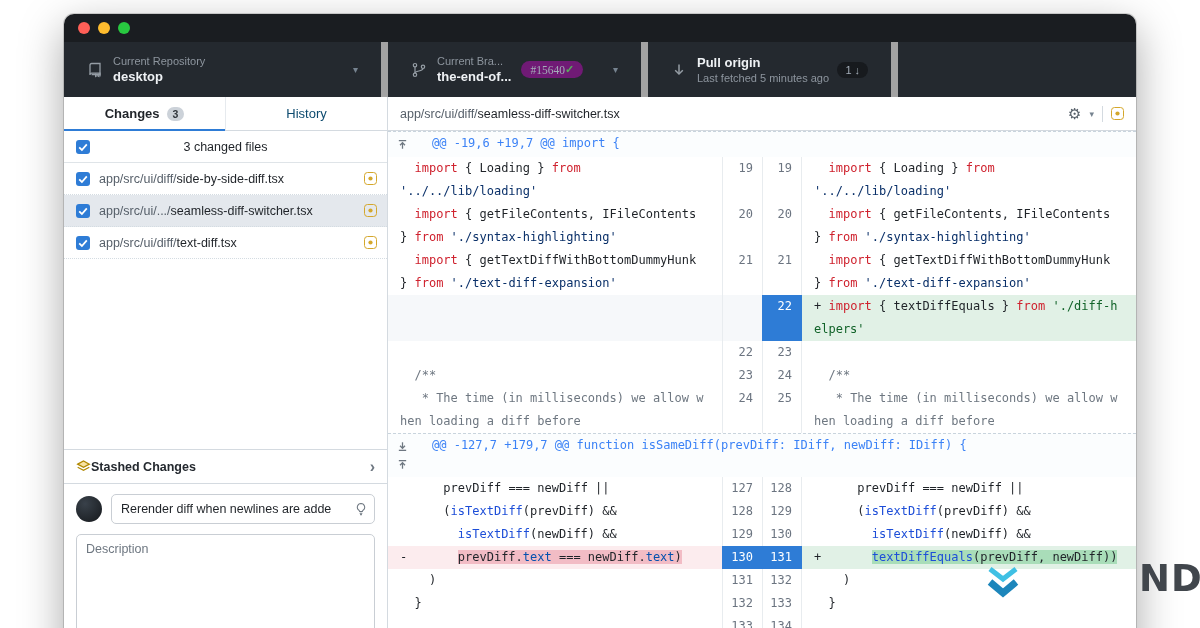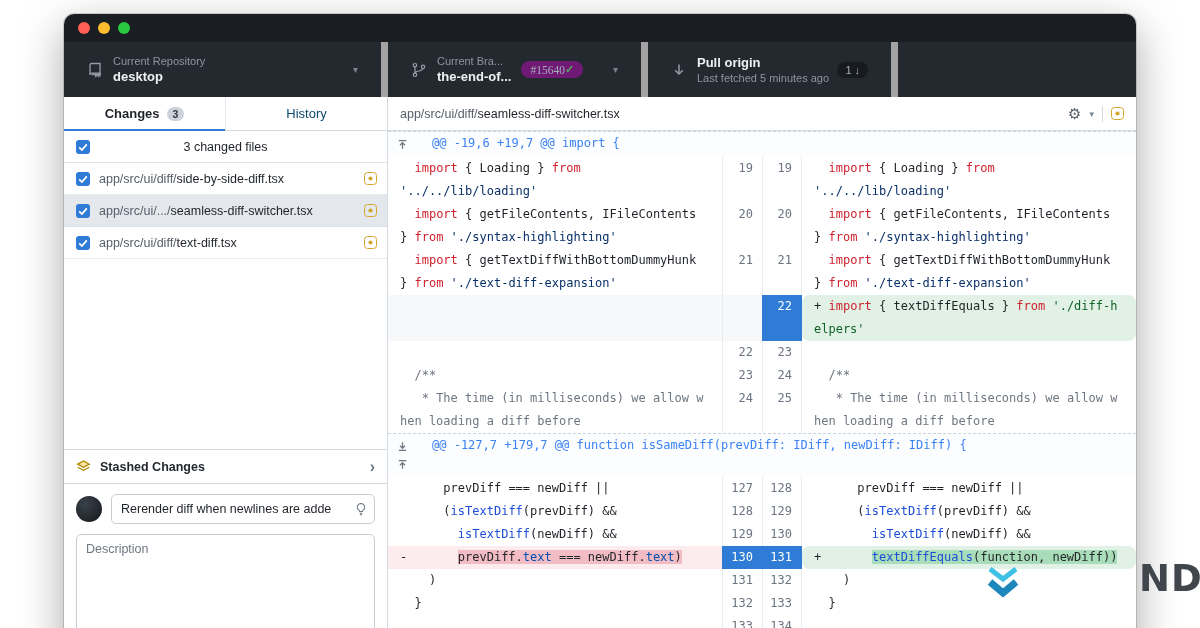--- a/index.html
+++ b/index.html
@@ -63,21 +63,21 @@
             border-bottom:1px dotted #d4dce2;font-size:12.5px;flex:none;cursor:pointer;}
   .file-row.selected{background:var(--selected-row);}
   .checkbox{line-height:0;flex:none;}
   .file-path{flex:1;white-space:nowrap;overflow:hidden;text-overflow:clip;}
   .file-dir{color:#57606a;}
   .file-name{color:#1f2328;}
   .mod-icon{margin-left:auto;line-height:0;flex:none;}
   .sidebar-spacer{flex:1;}
 
   .stash-row{height:34px;border-top:1px solid #d4dae0;display:flex;align-items:center;
-             padding:0 12px;gap:9px;font-size:12.5px;font-weight:600;color:#24292f;flex:none;cursor:pointer;}
+             padding:0 12px;font-size:12.5px;font-weight:600;color:#24292f;flex:none;cursor:pointer;}
   .stash-icon{line-height:0;}
   .chev{margin-left:auto;color:#6e7781;font-size:16px;line-height:1;}
 
   .commit-area{border-top:1px solid #d4dae0;padding:10px 12px;display:flex;flex-direction:column;gap:10px;flex:none;}
   .commit-top{display:flex;align-items:center;gap:9px;}
   .avatar{width:26px;height:26px;border-radius:50%;flex:none;
           background:radial-gradient(circle at 35% 30%, #39414a, #15181b);}
   .summary-input-wrap{flex:1;position:relative;display:flex;}
   .summary-input{flex:1;height:30px;border:1px solid #c9ced4;border-radius:5px;background:#fff;
                  padding:0 20px 0 9px;font-size:12.5px;color:#1f2328;outline:none;
@@ -109,21 +109,21 @@
   .hunk-head.tall{min-height:44px;}
   .exp-icons{position:absolute;left:9px;top:0;bottom:0;display:flex;flex-direction:column;
              justify-content:center;gap:7px;}
   .exp{line-height:0;cursor:pointer;}
   .hunk-text{padding-left:44px;white-space:pre;font-size:12px;}
   .code{min-height:23px;white-space:pre-wrap;padding-left:12px;overflow:hidden;}
   .num{min-height:23px;text-align:right;padding-right:9px;color:#6b7480;font-size:12px;}
   .num.ln{border-left:1px solid #e8ecef;}
   .num.rn{border-left:1px solid #e8ecef;border-right:1px solid #e8ecef;}
   .num.sel{background:var(--accent);color:#fff;border-color:var(--accent);}
-  .code.t-add{background:var(--added-bg);border-radius:8px;}
+  .code.t-add{background:var(--added-bg);}
   .code.t-del{background:var(--removed-bg);}
   .code.t-empty,.num.t-empty{background:#f6f8fa;}
   .hl-a{background:var(--added-word);}
   .hl-d{background:var(--removed-word);}
   .sg-pl{color:#1f2328;}
   .sg-kw{color:#cf222e;}
   .sg-st{color:#0a3069;}
   .sg-sg{color:#116329;}
   .sg-cm{color:#6e7781;}
   .sg-fn{color:#1d4ed8;}
@@ -371,21 +371,21 @@
             <div class="num ln">128</div>
             <div class="num rn">129</div>
             <div class="code t-ctx"><span class="sg-pl">      (</span><span class="sg-fn">isTextDiff</span><span class="sg-pl">(prevDiff) &amp;&amp;</span></div>
             <div class="code t-ctx"><span class="sg-pl">        </span><span class="sg-fn">isTextDiff</span><span class="sg-pl">(newDiff) &amp;&amp;</span></div>
             <div class="num ln">129</div>
             <div class="num rn">130</div>
             <div class="code t-ctx"><span class="sg-pl">        </span><span class="sg-fn">isTextDiff</span><span class="sg-pl">(newDiff) &amp;&amp;</span></div>
             <div class="code t-del"><span class="sg-pl">-       </span><span class="sg-pl hl-d">prevDiff.</span><span class="sg-pr hl-d">text</span><span class="sg-pl hl-d"> === newDiff.</span><span class="sg-pr hl-d">text</span><span class="sg-pl hl-d">)</span></div>
             <div class="num ln sel">130</div>
             <div class="num rn sel">131</div>
-            <div class="code t-add"><span class="sg-pl">+       </span><span class="sg-fn hl-a">textDiffEquals</span><span class="sg-pl hl-a">(function, newDiff))</span></div>
+            <div class="code t-add"><span class="sg-pl">+       </span><span class="sg-fn hl-a">textDiffEquals</span><span class="sg-pl hl-a">(prevDiff, newDiff))</span></div>
             <div class="code t-ctx"><span class="sg-pl">    )</span></div>
             <div class="num ln">131</div>
             <div class="num rn">132</div>
             <div class="code t-ctx"><span class="sg-pl">    )</span></div>
             <div class="code t-ctx"><span class="sg-pl">  }</span></div>
             <div class="num ln">132</div>
             <div class="num rn">133</div>
             <div class="code t-ctx"><span class="sg-pl">  }</span></div>
             <div class="code t-ctx"></div>
             <div class="num ln">133</div>

